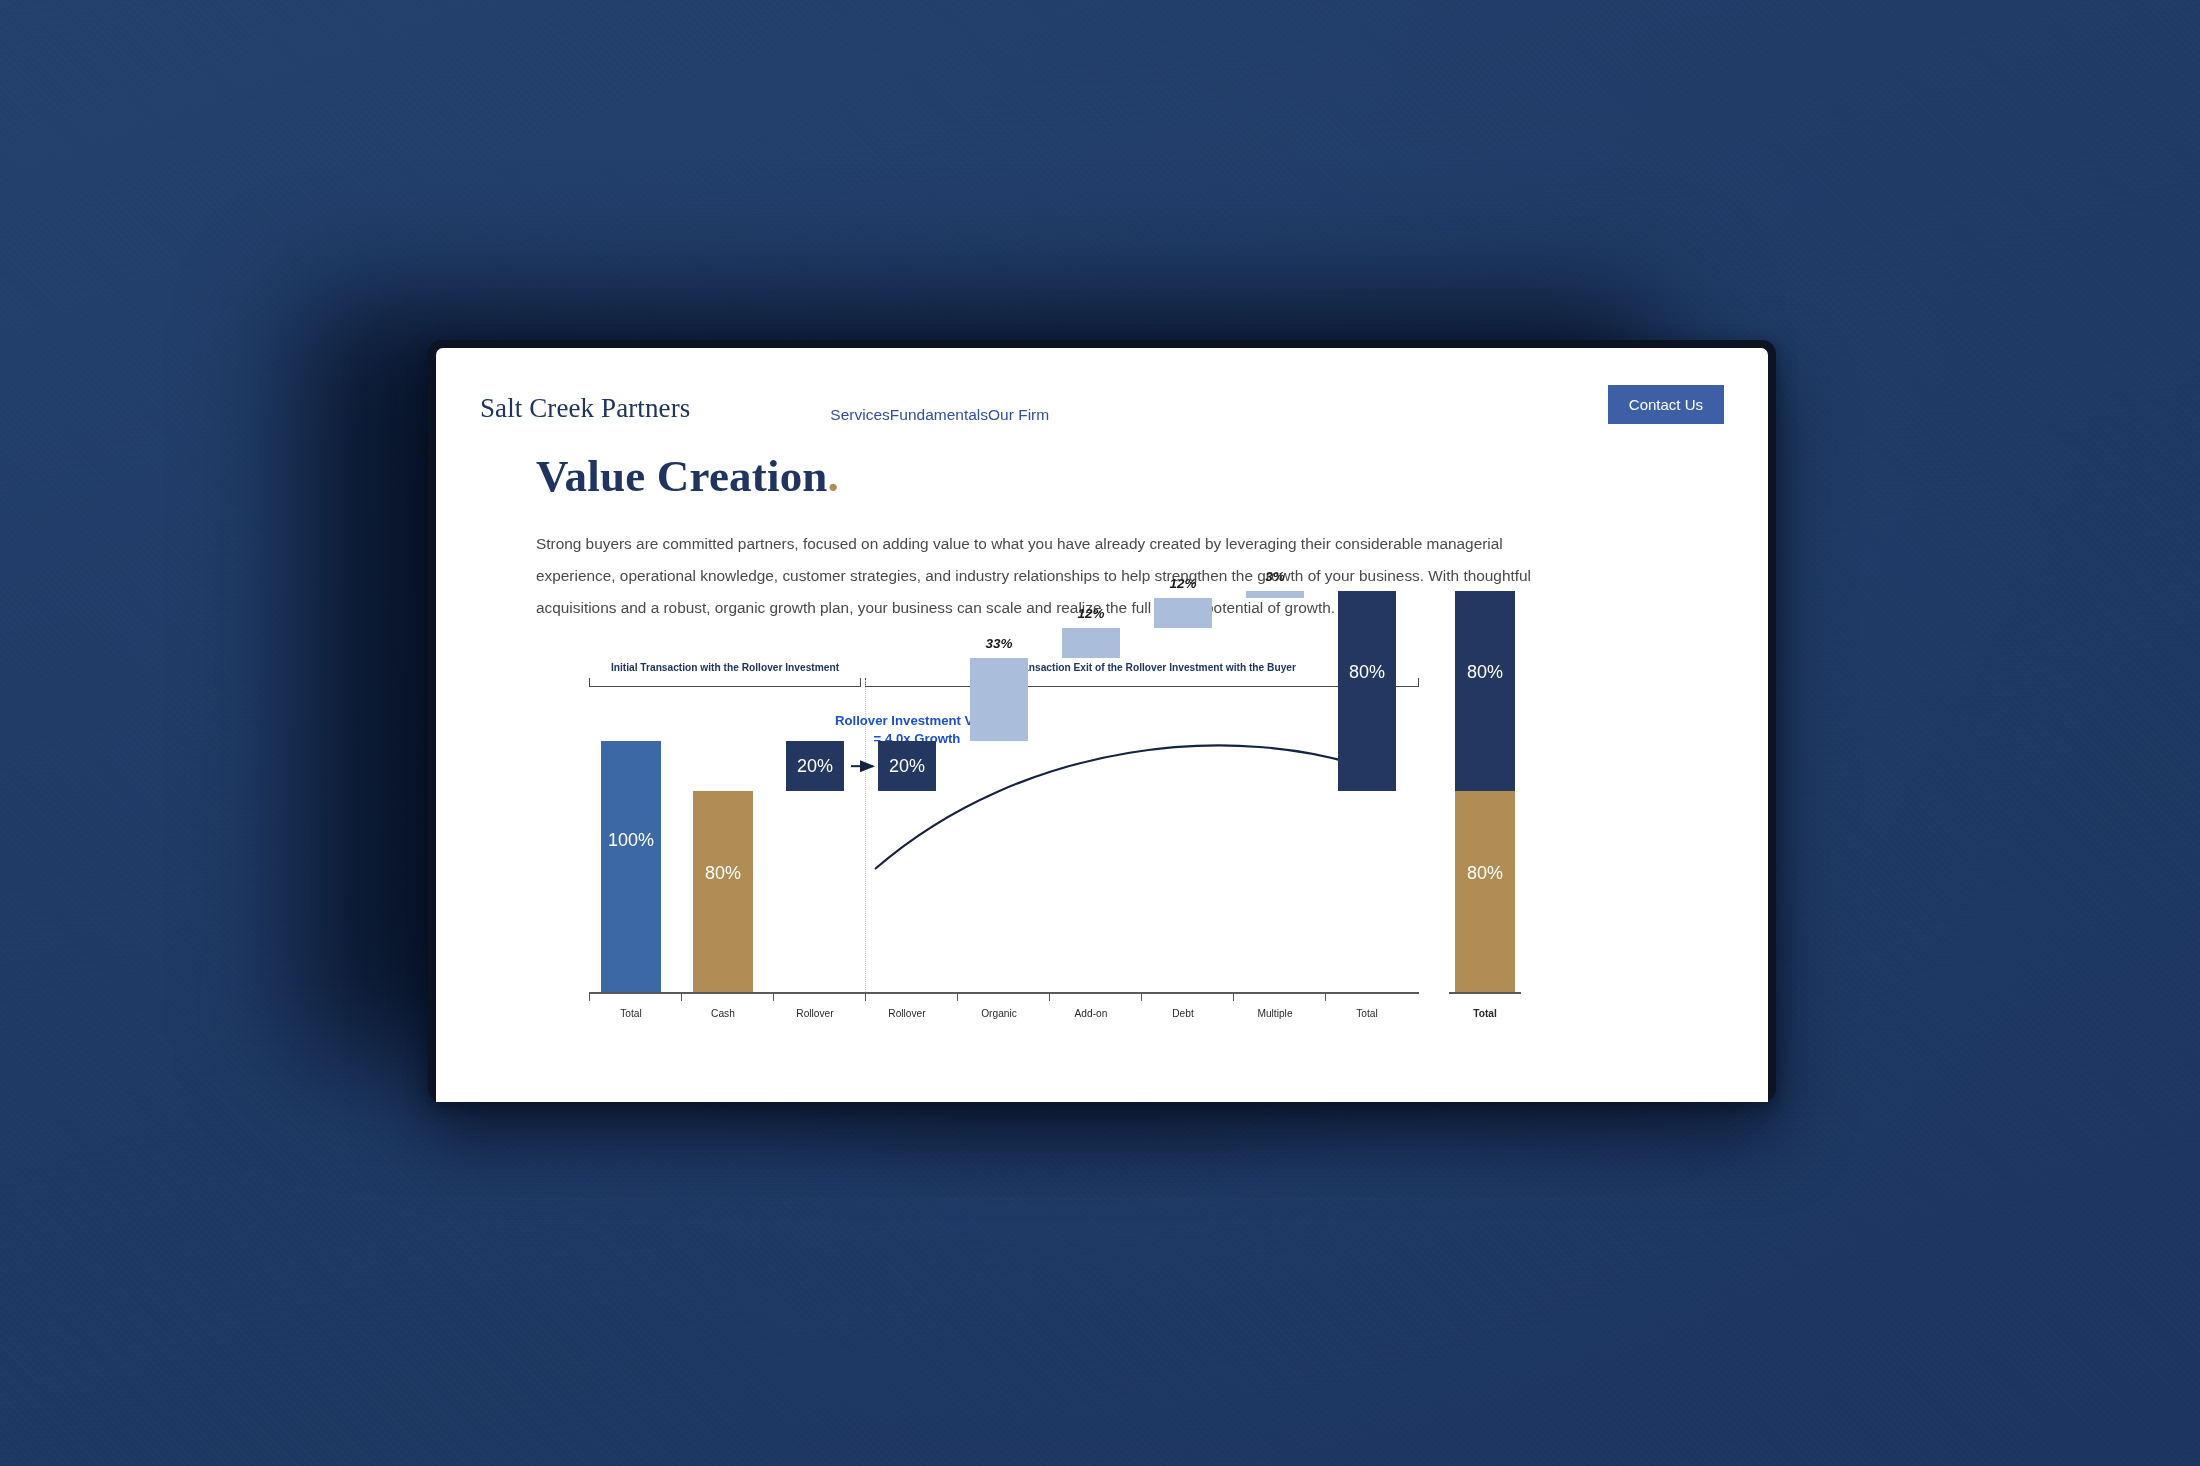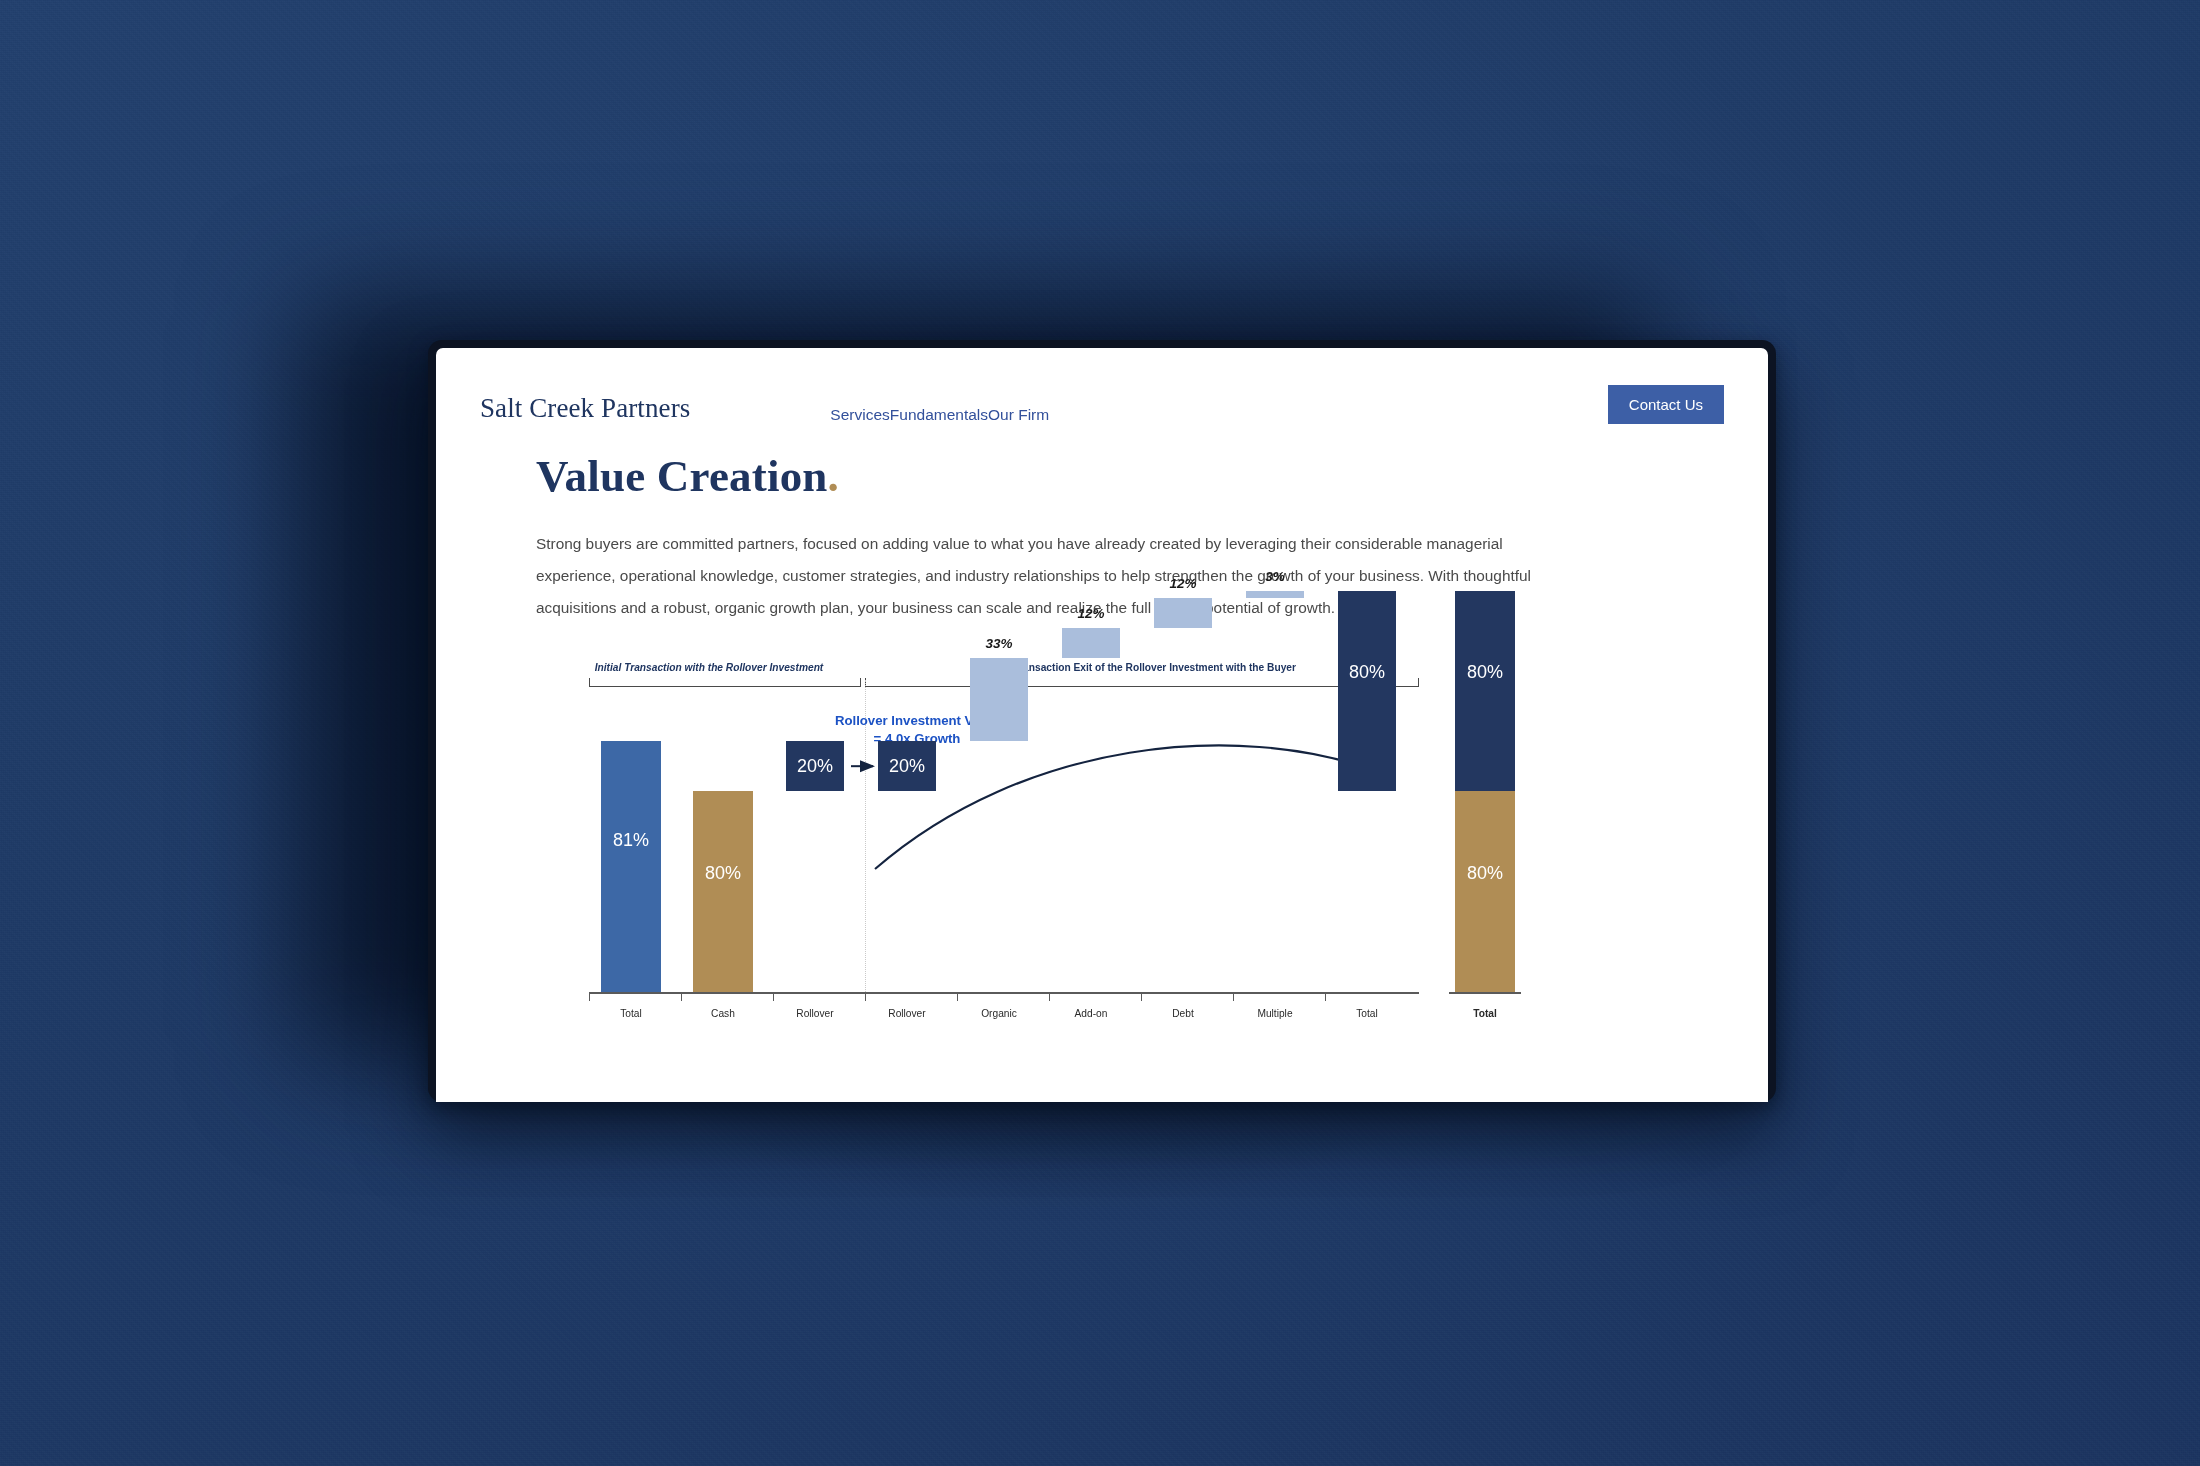--- a/index.html
+++ b/index.html
@@ -241,40 +241,40 @@
       <button id="contact-btn">Contact Us</button>
     </header>
 
     <div id="page-body">
       <h1 id="page-title"><span>Value Creation</span><span class="dot">.</span></h1>
       <p id="intro-paragraph">Strong buyers are committed partners, focused on adding value to what you have already created by leveraging their considerable managerial experience, operational knowledge, customer strategies, and industry relationships to help strengthen the growth of your business. With thoughtful acquisitions and a robust, organic growth plan, your business can scale and realize the full upside potential of growth.</p>
 
       <div id="chart-wrap">
         <div class="chart-layer" id="layer-phases">
             <div class="bracket" style="left: 28px; top: 24px; width: 272px;"></div>
-            <div class="phase-label" style="left: 12px; width: 272px; top: 8px; font-style: italic;">Initial Transaction with the Rollover Investment</div>
+            <div class="phase-label" style="left: 28px; width: 272px; top: 8px;">Initial Transaction with the Rollover Investment</div>
             <div class="bracket" style="left: 304px; top: 24px; width: 554px;"></div>
             <div class="phase-label" style="left: 304px; width: 554px; top: 8px;">Post-Transaction Exit of the Rollover Investment with the Buyer</div>
           </div>
         <div id="phase-divider" style="left: 304px; top: 26px; height: 312px;"></div>
         <svg class="chart-layer" id="growth-arc" viewBox="0 0 1000 400" width="1000" height="400">
             <defs>
               <marker id="arrHead" markerWidth="9" markerHeight="9" refX="7" refY="3.2" orient="auto">
                 <path d="M0,0 L8,3.2 L0,6.4 z" fill="#14233f"></path>
               </marker>
             </defs>
             <path d="M314,215 C 464,85 677,68 812,116" fill="none" stroke="#14233f" stroke-width="2.1" marker-end="url(#arrHead)"></path>
           </svg>
         <div id="growth-note" style="left: 236px; top: 58px; width: 240px;">
           <span>Rollover Investment Value</span><br>
           <span>= 4.0x Growth</span>
         </div>
         <div class="chart-layer" id="layer-bars">
             <div class="bar blue" style="left: 40px; top: 87.0909px; width: 60px; height: 250.909px; align-items: flex-start;">
-              <span class="bar-value" style="margin-top: 90.3273px;">81%</span>
+              <span class="bar-value" style="margin-top: 90.3273px;">100%</span>
             </div>
             <div class="bar gold" style="left: 132px; top: 137.273px; width: 60px; height: 200.727px; align-items: flex-start;">
               <span class="bar-value" style="margin-top: 72.2618px;">80%</span>
             </div>
             <div class="bar navy" style="left: 225px; top: 87.0909px; width: 58px; height: 50.1818px;">
               <span class="bar-value">20%</span>
             </div>
             <div class="bar navy" style="left: 317px; top: 87.0909px; width: 58px; height: 50.1818px;">
               <span class="bar-value">20%</span>
             </div>

